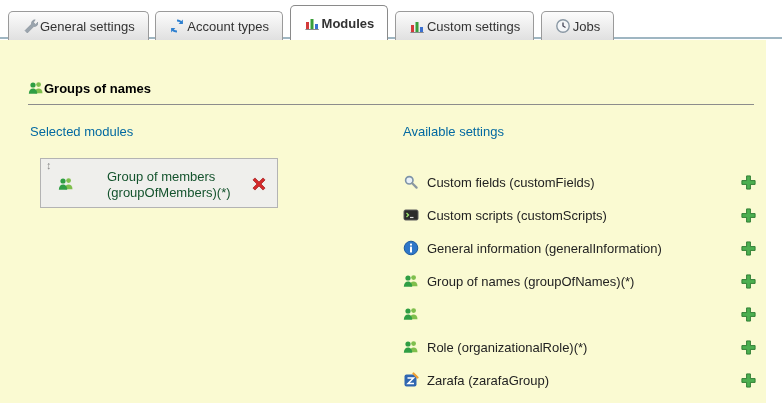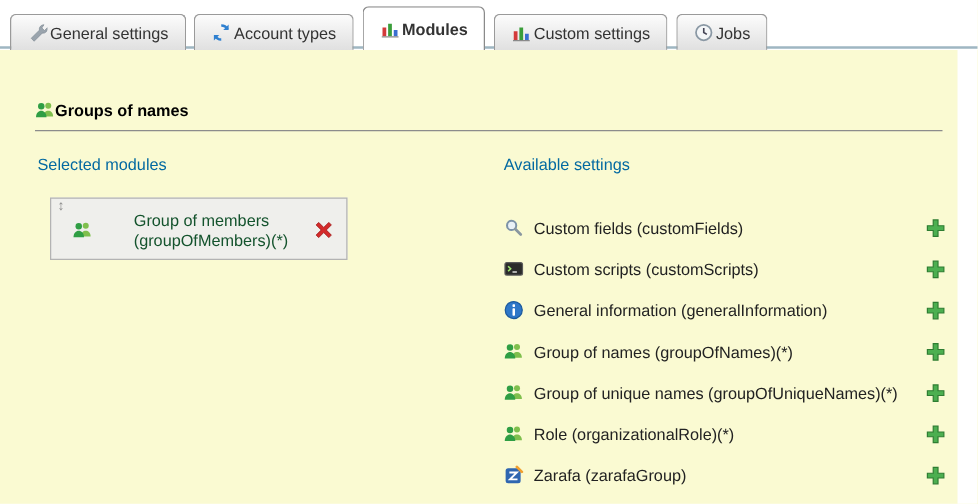--- a/index.html
+++ b/index.html
@@ -246,21 +246,20 @@
 
     <div class="avail-row">
       <span class="icon">
         <svg width="16" height="16" viewBox="0 0 16 16">
             <circle cx="10.6" cy="4.6" r="2.4" fill="#7fbf4d"></circle>
             <path d="M6.7 13.2c0-3.2 1.9-4.6 3.9-4.6s3.9 1.4 3.9 4.6z" fill="#7fbf4d"></path>
             <circle cx="5" cy="5" r="2.6" fill="#2f9e44"></circle>
             <path d="M.8 13.8C.8 10.2 2.9 8.5 5 8.5s4.2 1.7 4.2 5.3z" fill="#2f9e44"></path>
           </svg>
       </span>
-      <span class="row-label">Group of unique names (groupOfUniqueNames)(*)</span>
       <button class="plus-btn">
         <span>
             <svg width="17" height="17" viewBox="0 0 16 16">
               <path d="M6.2 1.8h3.6v4.4h4.4v3.6H9.8v4.4H6.2V9.8H1.8V6.2h4.4z" fill="#4caf50" stroke="#2e7d32" stroke-width="0.9"></path>
             </svg>
           </span>
       </button>
     </div>
 
     <div class="avail-row">

